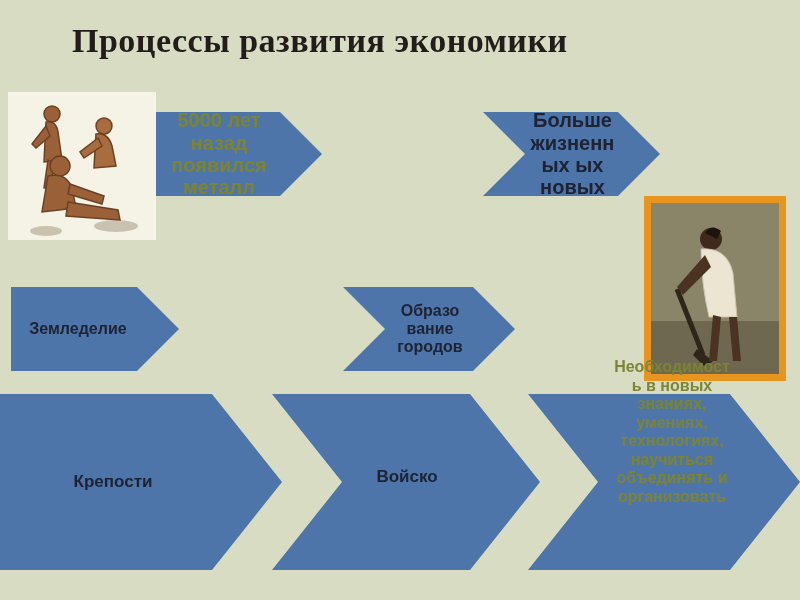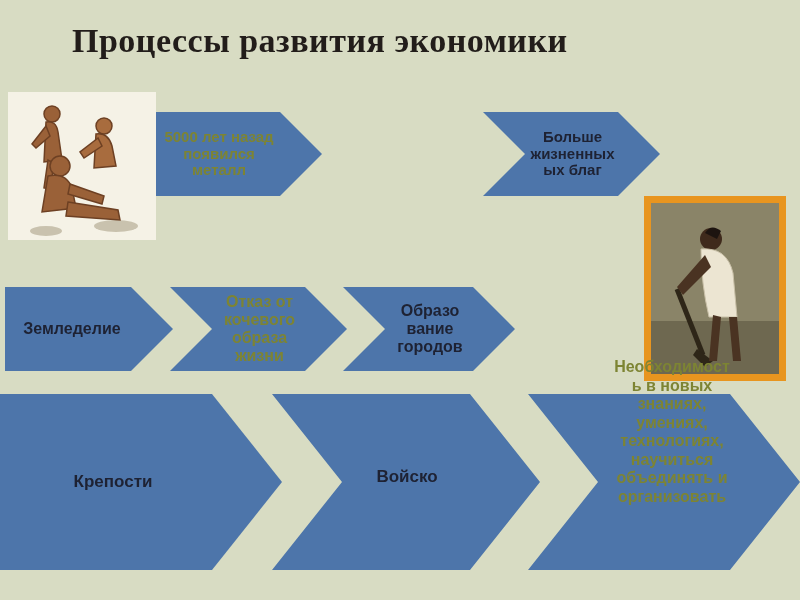--- a/index.html
+++ b/index.html
@@ -29,21 +29,21 @@
     text-align:center;font-weight:bold;
     overflow-wrap:break-word;word-break:break-word;
   }
   .shape .lbl{width:100%;line-height:1.12;}
   
   .pent-s{clip-path:polygon(0 0, calc(100% - 42px) 0, 100% 50%, calc(100% - 42px) 100%, 0 100%);}
   .chev-s{clip-path:polygon(0 0, calc(100% - 42px) 0, 100% 50%, calc(100% - 42px) 100%, 0 100%, 42px 50%);}
   
   .pent-l{clip-path:polygon(0 0, calc(100% - 70px) 0, 100% 50%, calc(100% - 70px) 100%, 0 100%);}
   .chev-l{clip-path:polygon(0 0, calc(100% - 70px) 0, 100% 50%, calc(100% - 70px) 100%, 0 100%, 70px 50%);}
-  .row-s{top:112px;height:84px;font-size:15px;}
+  .row-s{top:112px;height:84px;font-size:20px;}
   .row2-s{top:287px;height:84px;font-size:16px;}
   .row-l{top:394px;height:176px;font-size:17px;}
   .pad-pent{padding:4px 44px 4px 10px;}
   .pad-chev{padding:4px 44px 4px 46px;}
   .pad-pent-l{padding:6px 72px 6px 16px;}
   .pad-chev-l{padding:6px 72px 16px 74px;}
   .t-olive{color:var(--olive_text);}
   .t-dark{color:var(--dark_text);}
   .img-box{position:absolute;overflow:hidden;}
   .img1{left:8px;top:92px;width:148px;height:148px;z-index:3;background:#f5f2e6;}
@@ -88,28 +88,25 @@
         <path d="M60 110 L110 118 L112 128 L58 124 Z"></path>
         <path d="M62 92 L96 104 L94 112 L60 102 Z"></path>
       </g>
     </svg>
   </div>
 
   <div class="shape pent-s row-s pad-pent t-olive" style="left:150px;width:172px;">
     <div class="lbl">5000 лет назад появился металл</div>
   </div>
   <div class="shape chev-s row-s pad-chev t-dark" style="left:483px;width:177px;">
-    <div class="lbl">Больше жизненных ых благ</div>
+    <div class="lbl">Больше жизненных ых новых</div>
   </div>
 
-  <div class="shape pent-s row2-s pad-pent t-dark" style="left:5px;width:168px;">
+  <div class="shape pent-s row2-s pad-pent t-dark" style="left:11px;width:168px;">
     <div class="lbl">Земледелие</div>
-  </div>
-  <div class="shape chev-s row2-s pad-chev t-olive" style="left:170px;width:177px;">
-    <div class="lbl">Отказ от кочевого образа жизни</div>
   </div>
   <div class="shape chev-s row2-s pad-chev t-dark" style="left:343px;width:172px;">
     <div class="lbl">Образо вание городов</div>
   </div>
 
   <div class="img-box img2">
     <svg viewBox="0 0 128 171" width="128" height="171">
       <rect width="128" height="171" fill="#8a8468"></rect>
       <rect y="118" width="128" height="53" fill="#6e6850"></rect>
       <line x1="26" y1="86" x2="52" y2="152" stroke="#2e2618" stroke-width="5"></line>

